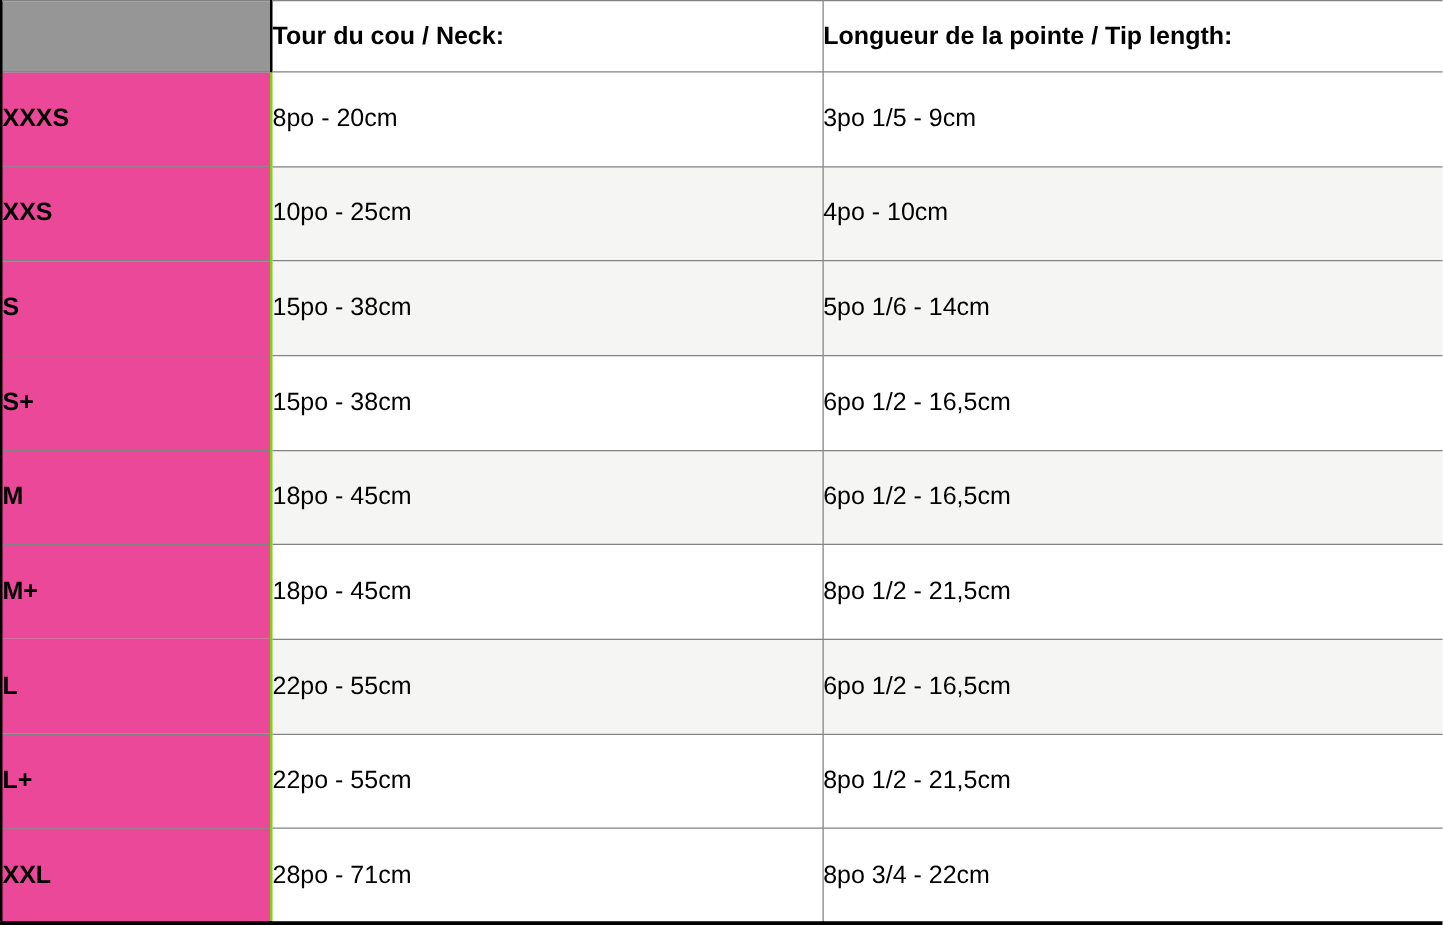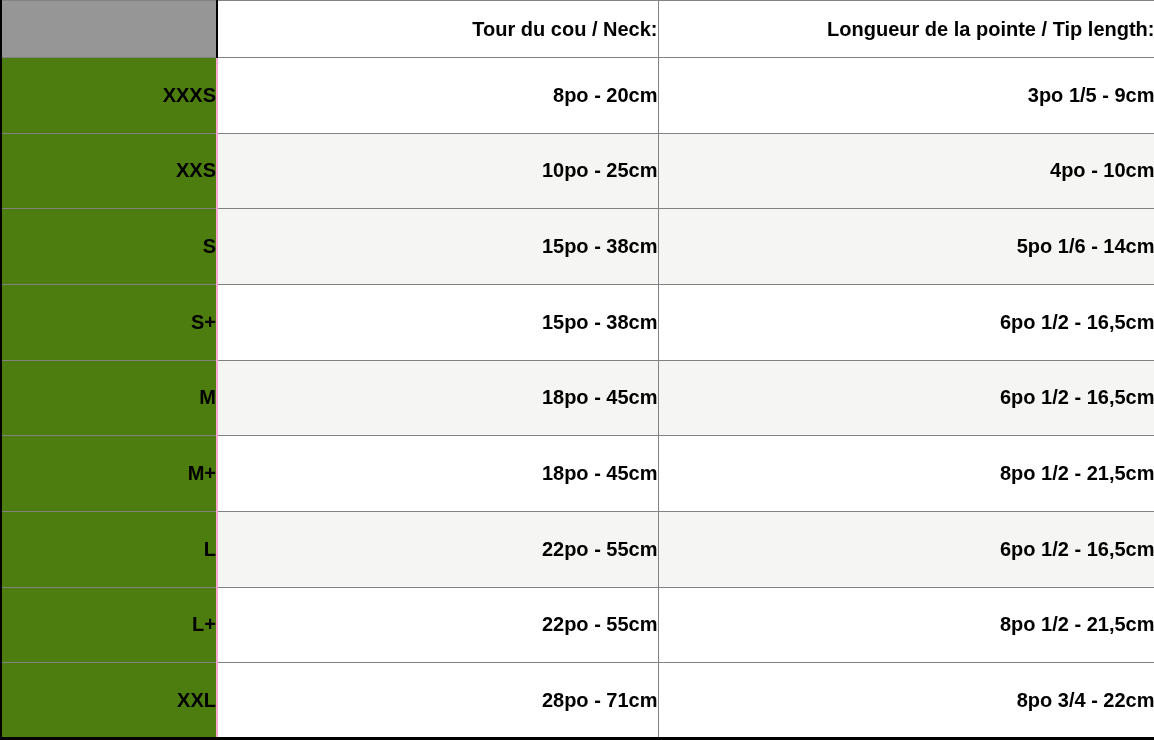--- a/index.html
+++ b/index.html
@@ -23,41 +23,41 @@
     border-right: 1px solid #828282;
     border-left: 2px solid #000000;
     border-bottom: 3px solid #000000;
   }
   col.c-size { width: 216px; }
   col.c-neck { width: 441px; }
   col.c-tip  { width: 497px; }
   tr { height: 57px; }
   th, td {
     border: 1px solid #828282;
-    text-align: right;
+    text-align: left;
     vertical-align: middle;
     font-size: 20px;
     padding: 0;
     background: #ffffff;
   }
   th.corner {
     background: #969696;
     border-right: 2px solid #000000;
   }
   th.col-head {
     font-weight: bold;
     font-size: 20px;
   }
   th.size-cell {
     font-weight: bold;
-    border-right: 2px solid #f9a8d4;
-    background: #4d7c0f;
+    border-right: 2px solid #84cc16;
+    background: #ec4899;
   }
   td.val-cell {
-    font-weight: bold;
+    font-weight: normal;
   }
   tr.alt td.val-cell {
     background: #f5f5f3;
     margin-left: 12px;
   }
 </style>
 </head>
 <body>
 
 <table class="size-chart">

